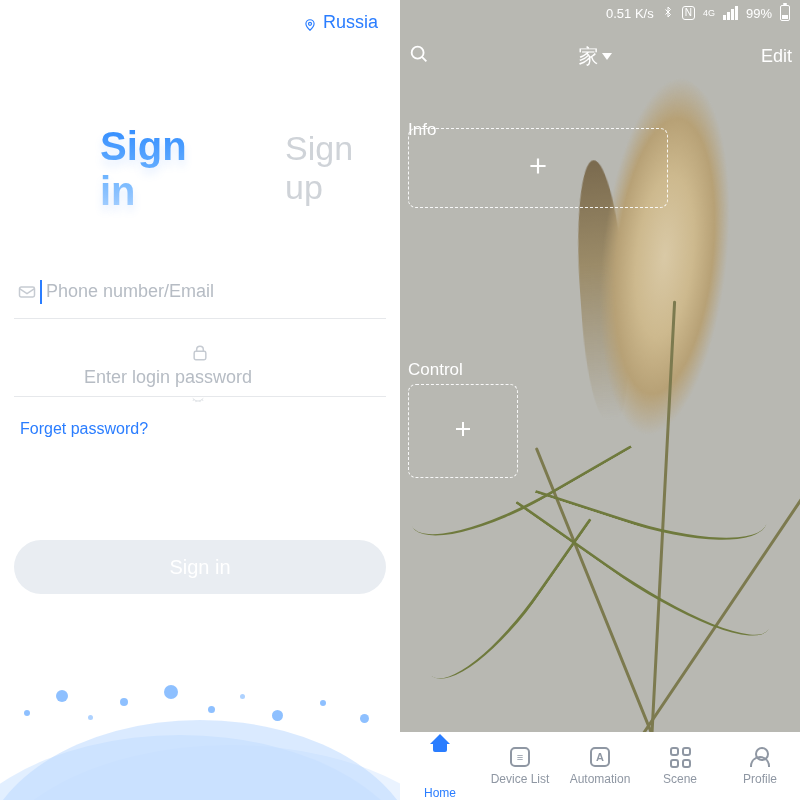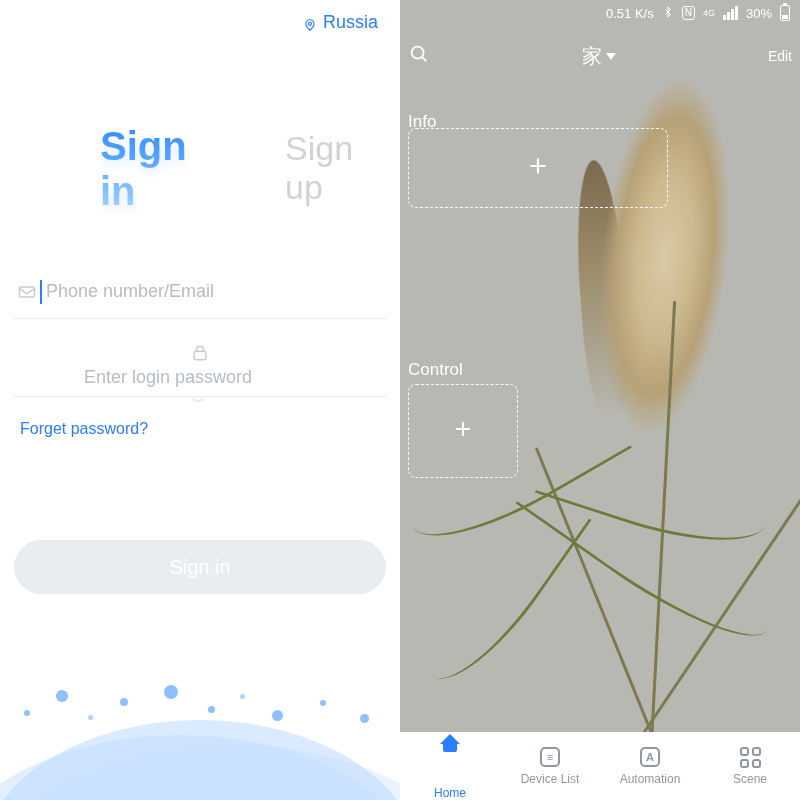--- a/index.html
+++ b/index.html
@@ -62,26 +62,26 @@
   
   .status { position:absolute; top:0; left:0; right:0; height:26px; display:flex; align-items:center; justify-content:flex-end; gap:8px; padding:0 10px; color:#fff; font-size:13px;margin-left:24px; }
   .nfc { border:1.4px solid #fff; border-radius:3px; padding:0 2px; font-size:10px; line-height:12px; }
   .sig { display:inline-flex; align-items:flex-end; gap:1px;} .sig i{width:3px;background:#fff;display:block;} .sig i:nth-child(1){height:5px}.sig i:nth-child(2){height:8px}.sig i:nth-child(3){height:11px}.sig i:nth-child(4){height:14px}
   .batt { width:10px; height:16px; border:1.4px solid #fff; border-radius:2px; position:relative;} .batt::before{content:"";position:absolute;left:2px;right:2px;top:-3px;height:2px;background:#fff;border-radius:1px;} .batt::after{content:"";position:absolute;left:1px;right:1px;bottom:1px;height:30%;background:#fff;}
   
   .topbar { position:absolute; top:34px; left:0; right:0; height:44px; display:flex; align-items:center; justify-content:space-between; padding:0 8px; color:#fff; }
   .topbar .search-icon svg { width:22px; height:22px; }
   .topbar .title { display:flex; align-items:center; gap:4px; font-size:20px; }
   .topbar .title .tri { width:0;height:0;border-left:5px solid transparent;border-right:5px solid transparent;border-top:7px solid #fff; }
-  .topbar .edit { font-size:14px; padding-right:0; }
+  .topbar .edit { font-size:18px; padding-right:0; }
   
   .section-label { position:absolute; left:8px; color:#fff; font-size:17px; }
   .dash-box { position:absolute; border:1.5px dashed rgba(255,255,255,.9); border-radius:8px; display:flex; align-items:center; justify-content:center; }
   .dash-box .plus { color:#fff; }
-  .info-label { top:112px; }
+  .info-label { top:120px; }
   .info-box  { top:128px; left:8px; width:260px; height:80px; }
   .ctl-label { top:360px; }
   .ctl-box   { top:384px; left:8px; width:110px; height:94px; }
   
   .nav { position:absolute; left:0; right:0; bottom:0; height:68px; background:#fff; display:flex; }
   .nav .item { flex:1; display:flex; flex-direction:column; align-items:center; justify-content:center; gap:4px; color:#8f97a3; font-size:12px; }
   .nav .item.active { color:#2a7dff;gap:32px; }
   .nav .ic { width:22px; height:22px; display:flex; align-items:center; justify-content:center; }
   .rounded-sq { width:20px; height:20px; border:2px solid currentColor; border-radius:5px; display:flex; align-items:center; justify-content:center; font-size:11px; font-weight:600; }
   .grid-ic { display:grid; grid-template-columns:9px 9px; grid-template-rows:9px 9px; gap:3px;} .grid-ic i{border:2px solid currentColor; border-radius:3px; display:block;}
@@ -181,21 +181,21 @@
           </svg>
       </span>
       <span class="nfc">N</span>
       <span style="font-size:9px;line-height:9px;">4G</span>
       <span class="sig">
           <i></i>
           <i></i>
           <i></i>
           <i></i>
         </span>
-      <span>30%</span>
+      <span>99%</span>
       <span class="batt"></span>
     </div>
 
     <div class="topbar">
       <span class="search-icon">
         <svg viewBox="0 0 24 24" fill="none" stroke="#fff" stroke-width="2">
             <circle cx="10.5" cy="10.5" r="6.5"></circle>
             <path d="M20 20l-4.5-4.5"></path>
           </svg>
       </span>
@@ -247,15 +247,21 @@
         <span class="ic">
             <span class="grid-ic">
               <i></i>
               <i></i>
               <i></i>
               <i></i>
             </span>
           </span>
         <span>Scene</span>
       </div>
+      <div class="item">
+        <span class="ic">
+            <span class="person-ic"></span>
+          </span>
+        <span>Profile</span>
+      </div>
     </div>
   </div>
 </div>
 
 </body></html>

